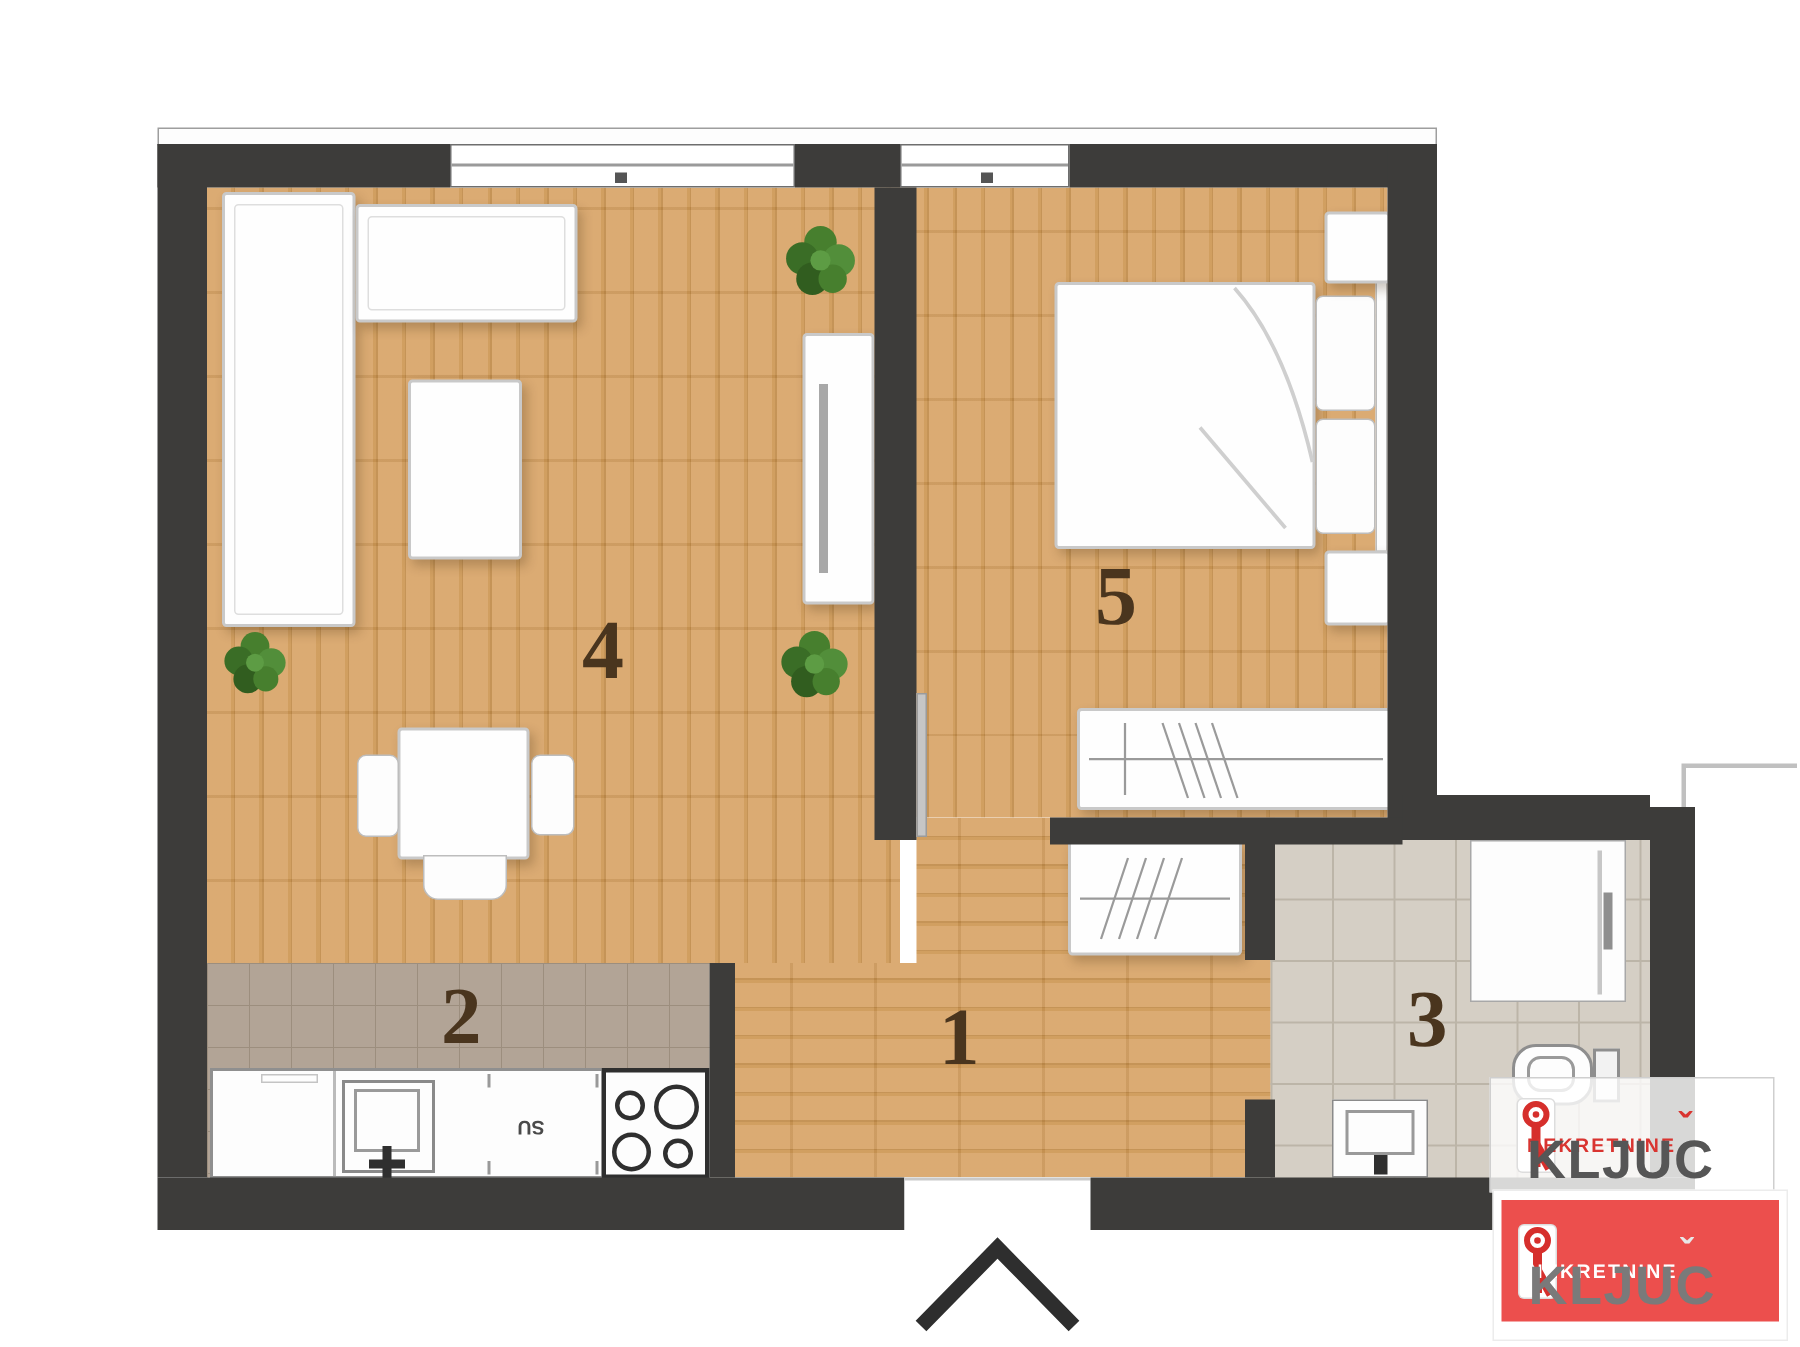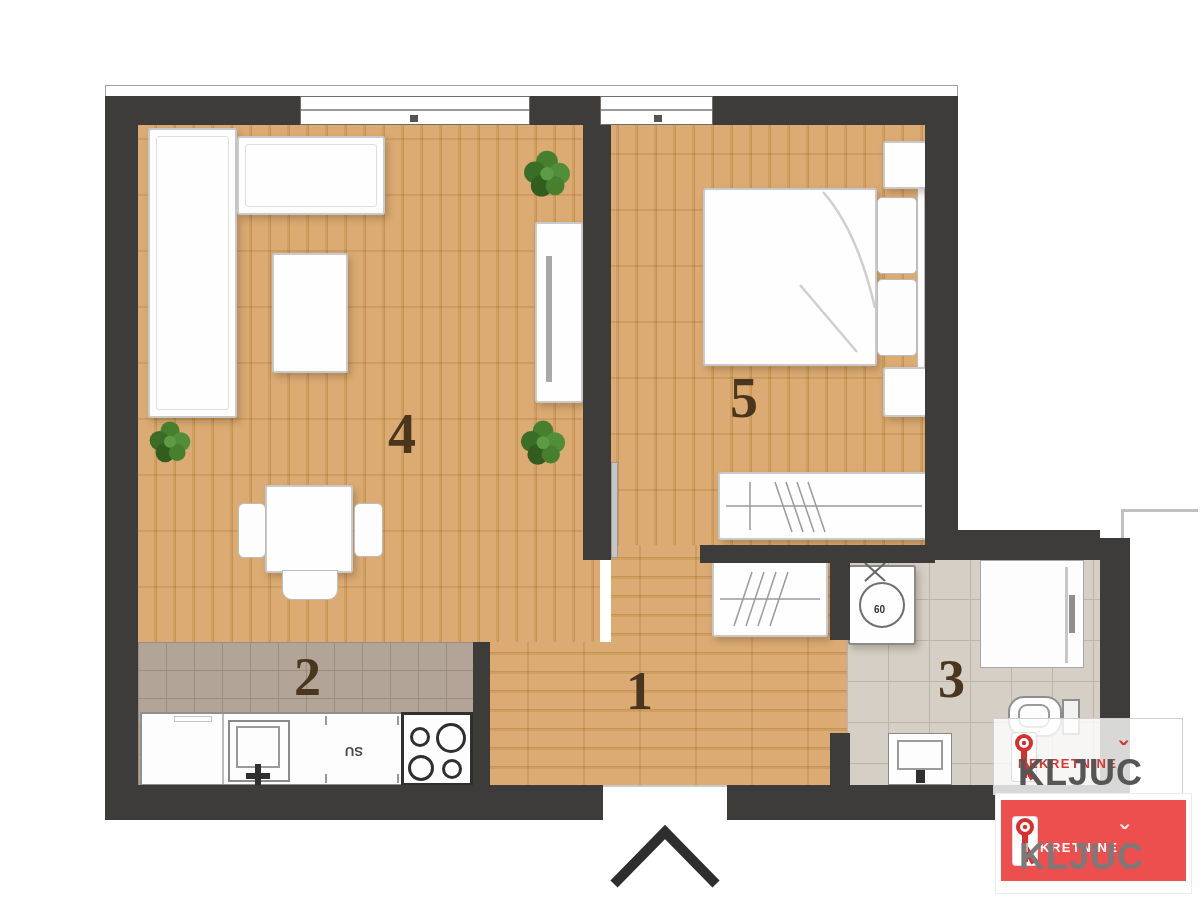--- a/index.html
+++ b/index.html
@@ -152,28 +152,20 @@
   <div class="furn" style="left:712px;top:560px;width:116px;height:77px;">
     <svg style="left:0;top:0;" width="112" height="73" viewBox="0 0 112 73">
       <line x1="6" y1="37" x2="106" y2="37" stroke="#9a9a9a" stroke-width="1.5"></line>
       <line x1="38" y1="10" x2="20" y2="64" stroke="#9a9a9a" stroke-width="1.5"></line>
       <line x1="50" y1="10" x2="32" y2="64" stroke="#9a9a9a" stroke-width="1.5"></line>
       <line x1="62" y1="10" x2="44" y2="64" stroke="#9a9a9a" stroke-width="1.5"></line>
       <line x1="74" y1="10" x2="56" y2="64" stroke="#9a9a9a" stroke-width="1.5"></line>
     </svg>
   </div>
 
-  <div class="furn" style="left:848px;top:565px;width:68px;height:80px;border-color:#8a8a8a;">
-    <svg style="left:12px;top:-6px;" width="26" height="22" viewBox="0 0 26 22">
-      <line x1="3" y1="2" x2="23" y2="20" stroke="#666" stroke-width="2"></line>
-      <line x1="23" y1="2" x2="3" y2="20" stroke="#666" stroke-width="2"></line>
-    </svg>
-    <div style="left:9px;top:15px;width:46px;height:46px;border:2.5px solid #6f6f6f;border-radius:50%;"></div>
-    <div class="room-num" style="left:24px;top:38px;font-size:10px;font-family:'Liberation Sans',sans-serif;color:#333;">60</div>
-  </div>
   <div class="flat" style="left:980px;top:560px;width:104px;height:108px;border-color:#a8a8a8;">
     <div style="left:84px;top:6px;width:3px;height:96px;background:#c7c7c7;"></div>
     <div style="left:88px;top:34px;width:6px;height:38px;background:#8f8f8f;"></div>
   </div>
   <div style="left:1008px;top:693px;width:74px;height:47px;z-index:2;">
     <div style="left:0;top:3px;width:54px;height:41px;background:#fdfdfd;border:2px solid #8e8e8e;border-radius:16px;">
       <div style="left:8px;top:6px;width:32px;height:24px;border:2px solid #9a9a9a;border-radius:9px;"></div>
     </div>
     <div style="left:54px;top:6px;width:18px;height:36px;background:#f2f2f2;border:2px solid #8e8e8e;"></div>
   </div>

